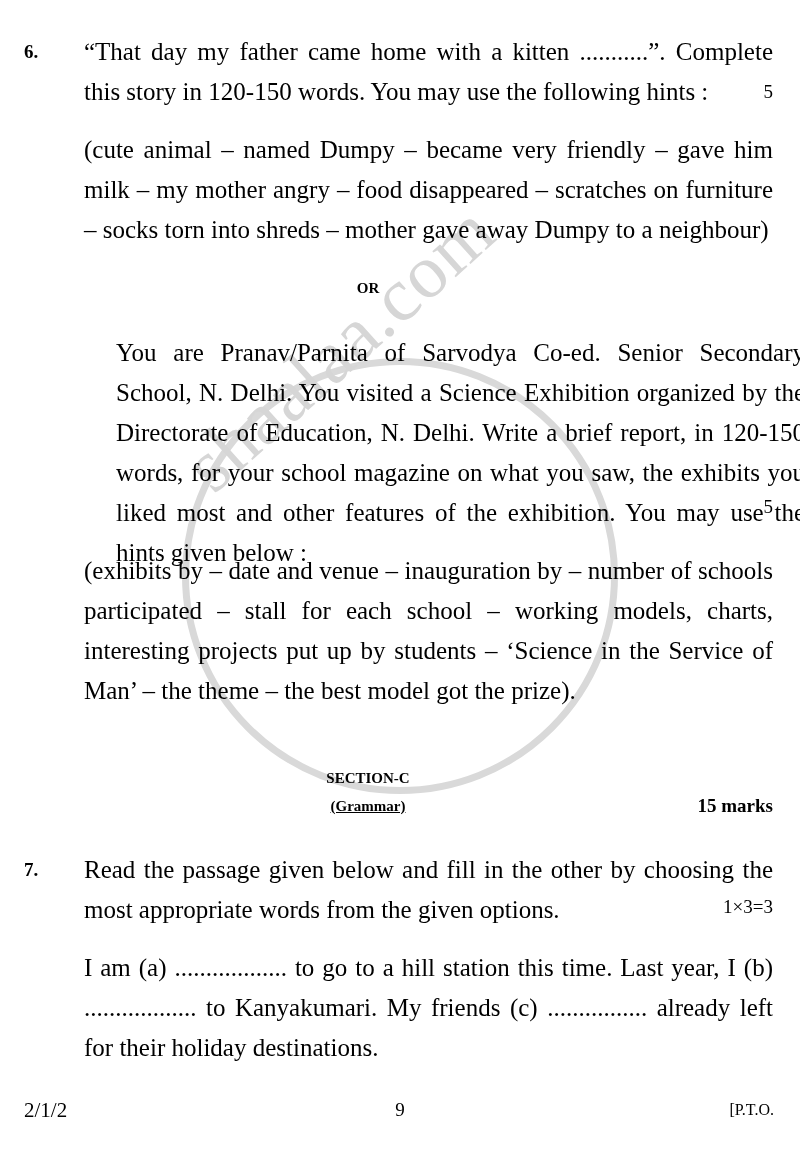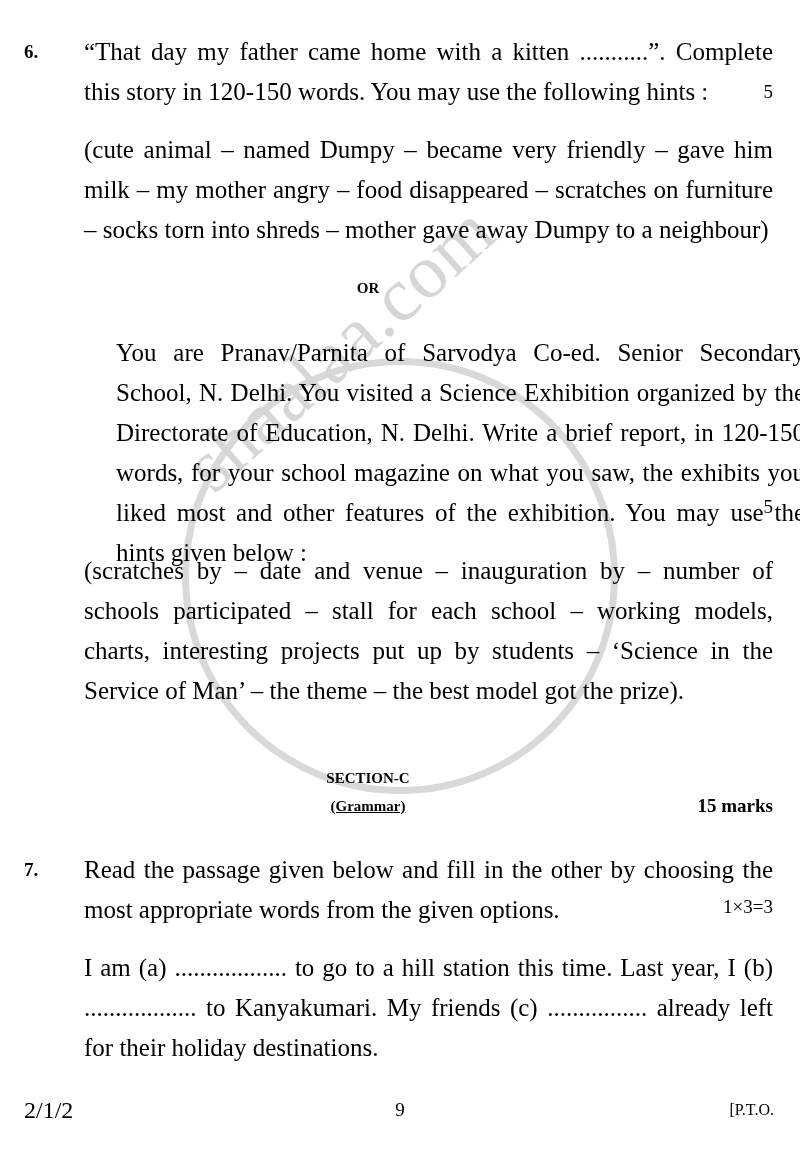--- a/index.html
+++ b/index.html
@@ -114,21 +114,21 @@
     left: 0;
     top: 1098px;
     width: 800px;
     height: 34px;
     z-index: 2;
   }
   #footer-left {
     position: absolute;
     left: 24px;
     top: 0;
-    font-size: 24px;
+    font-size: 21px;
     line-height: 24px;
   }
   #footer-center {
     position: absolute;
     left: 0;
     top: 0;
     width: 800px;
     text-align: center;
     font-size: 19px;
     line-height: 24px;
@@ -171,21 +171,21 @@
     <div class="para" style="top:32px;">“That day my father came home with a kitten ...........”. Complete this story in 120-150 words. You may use the following hints :</div>
     <div class="rightmark" style="top:78px;">5</div>
 
     <div class="para" style="top:130px;">(cute animal – named Dumpy – became very friendly – gave him milk – my mother angry – food disappeared – scratches on furniture – socks torn into shreds – mother gave away Dumpy to a neighbour)</div>
 
     <div class="centered" style="top:274px;">OR</div>
 
     <div class="para" style="top:333px;margin-left:32px;">You are Pranav/Parnita of Sarvodya Co-ed. Senior Secondary School, N. Delhi. You visited a Science Exhibition organized by the Directorate of Education, N. Delhi. Write a brief report, in 120-150 words, for your school magazine on what you saw, the exhibits you liked most and other features of the exhibition. You may use the hints given below :</div>
     <div class="rightmark" style="top:493px;">5</div>
 
-    <div class="para" style="top:551px;">(scratches by – date and venue – inauguration by – number of schools participated – stall for each school – working models, charts, interesting projects put up by students – ‘Science in the Service of Man’ – the theme – the best model got the prize).</div>
+    <div class="para" style="top:551px;">(exhibits by – date and venue – inauguration by – number of schools participated – stall for each school – working models, charts, interesting projects put up by students – ‘Science in the Service of Man’ – the theme – the best model got the prize).</div>
 
     <div class="centered" style="top:764px;">SECTION-C</div>
     <div class="centered" style="top:792px;text-decoration:underline;">(Grammar)</div>
     <div class="rightmark bold" style="top:792px;text-align:right;">15 marks</div>
 
     <div class="qblock" style="top:850px;">
       <div class="qnum">7.</div>
     </div>
 
     <div class="para" style="top:850px;">Read the passage given below and fill in the other by choosing the most appropriate words from the given options.</div>

